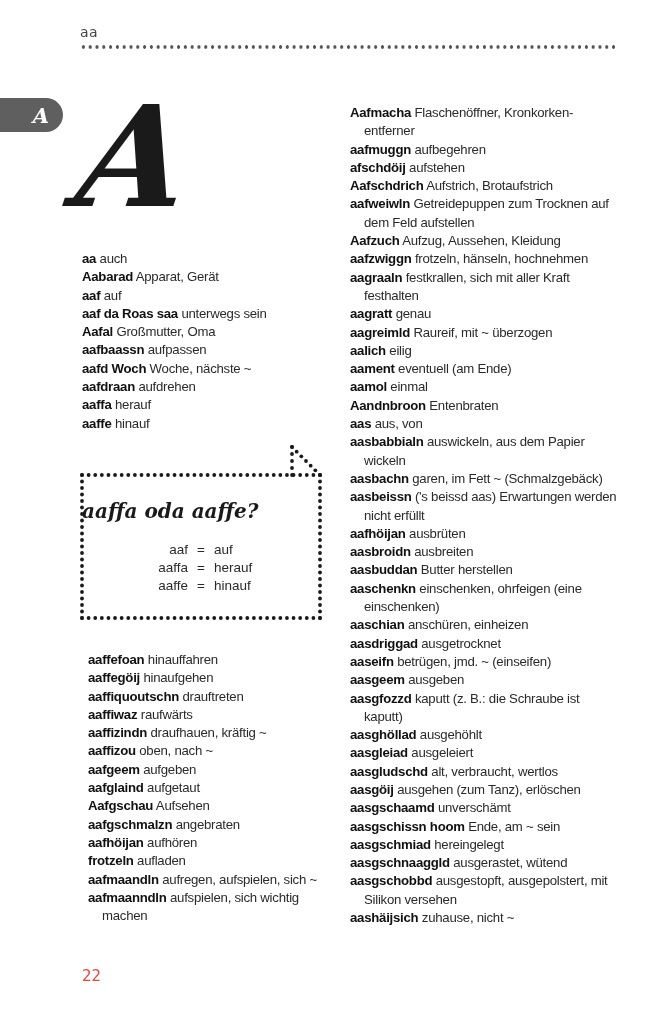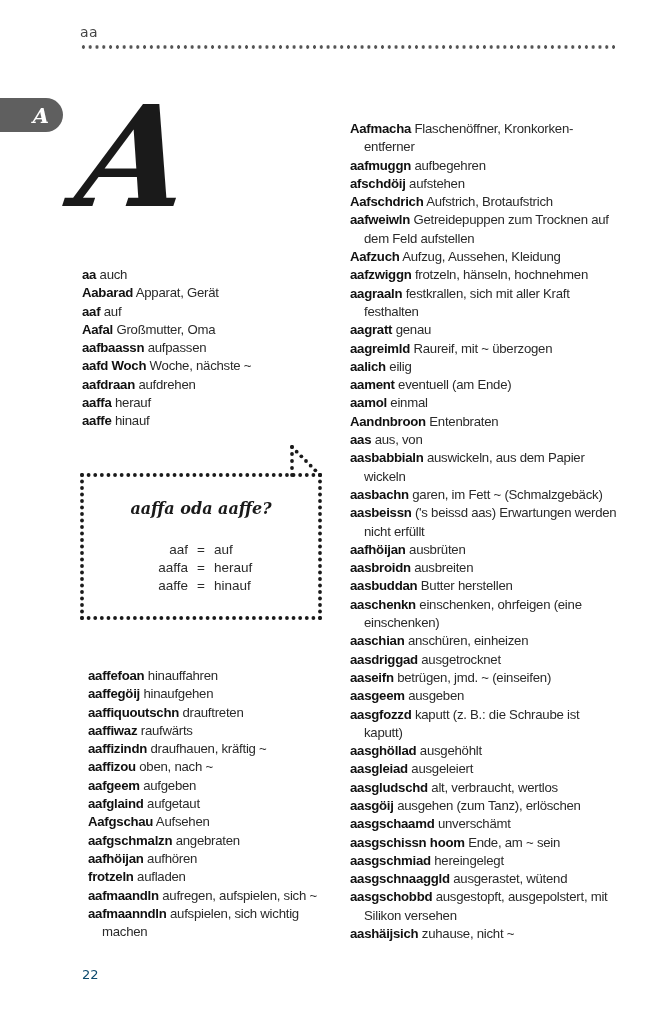--- a/index.html
+++ b/index.html
@@ -27,66 +27,67 @@
       color: #fff; font-family: "DejaVu Serif", serif; font-style: italic; font-weight: bold; font-size: 21px;
     }
     .big-letter {
       position: absolute; left: 80px; top: 92px;
       font-family: "DejaVu Serif", serif; font-style: italic; font-weight: bold;
       font-size: 140px; line-height: 130px; color: #1a1a1a;
       transform: skewX(-8deg);
     }
     .col {
       position: absolute; font-size: 13.2px; line-height: 18.3px;
-      font-family: "Liberation Sans", sans-serif; letter-spacing: -0.25px; margin-top: 16px;
+      font-family: "Liberation Sans", sans-serif; letter-spacing: -0.25px;
     }
     .col .entry { margin: 0; padding-left: 14px; text-indent: -14px; }
     .col .hw { font-weight: bold; color: #111; }
     .col .def { color: #2a2a2a; }
     #col-left-a { left: 82px; top: 250px; width: 255px; }
     #col-left-b { left: 88px; top: 651px; width: 255px; }
     #col-right { left: 350px; top: 104px; width: 268px; }
 
     .callout {
       position: absolute; left: 82px; top: 475px; width: 238px; height: 143px;
     }
     .callout .frame { position: absolute; inset: 0; }
     .callout-title {
-      position: absolute; left: 0; width: 100%; top: 24px; text-align: center;
-      font-family: "DejaVu Serif", serif; font-style: italic; font-weight: bold; font-size: 16px; color: #1a1a1a;
+      position: absolute; left: 0; width: 100%; top: 24px; 
+      font-family: "DejaVu Serif", serif; font-style: italic; font-weight: bold; font-size: 20px; color: #1a1a1a;
     }
     .callout-rows { position: absolute; left: 0; width: 100%; top: 66px; }
     .callout-row {
       display: flex; justify-content: center; font-size: 13.5px; line-height: 18px; color: #2a2a2a;
     }
     .callout-row .l { width: 58px; text-align: right; }
     .callout-row .eq { width: 26px; text-align: center; }
     .callout-row .r { width: 58px; text-align: left; }
 
     .page-number {
-      position: absolute; left: 82px; top: 967px; font-size: 13px; color: #0c4a6e;
+      position: absolute; left: 82px; top: 967px; font-size: 15px; color: #ef4444;
       font-family: "DejaVu Sans", sans-serif;
     }
   </style>
 </head>
 <body>
 
 <div class="running-head">aa</div>
 <div class="head-rule"></div>
 
 <div class="thumb-tab">
   <span>A</span>
 </div>
 
 <div class="big-letter">A</div>
 
 <div id="col-left-a" class="col">
     <p class="entry"><span class="hw">aa</span> <span class="def">auch</span></p>
     <p class="entry"><span class="hw">Aabarad</span> <span class="def">Apparat, Gerät</span></p>
     <p class="entry"><span class="hw">aaf</span> <span class="def">auf</span></p>
+    <p class="entry"><span class="hw">aaf da Roas saa</span> <span class="def">unterwegs sein</span></p>
     <p class="entry"><span class="hw">Aafal</span> <span class="def">Großmutter, Oma</span></p>
     <p class="entry"><span class="hw">aafbaassn</span> <span class="def">aufpassen</span></p>
     <p class="entry"><span class="hw">aafd Woch</span> <span class="def">Woche, nächste ~</span></p>
     <p class="entry"><span class="hw">aafdraan</span> <span class="def">aufdrehen</span></p>
     <p class="entry"><span class="hw">aaffa</span> <span class="def">herauf</span></p>
     <p class="entry"><span class="hw">aaffe</span> <span class="def">hinauf</span></p>
   </div>
 
 <div class="callout">
   <svg class="frame" width="238" height="143" viewBox="0 0 238 143" style="overflow:visible">

